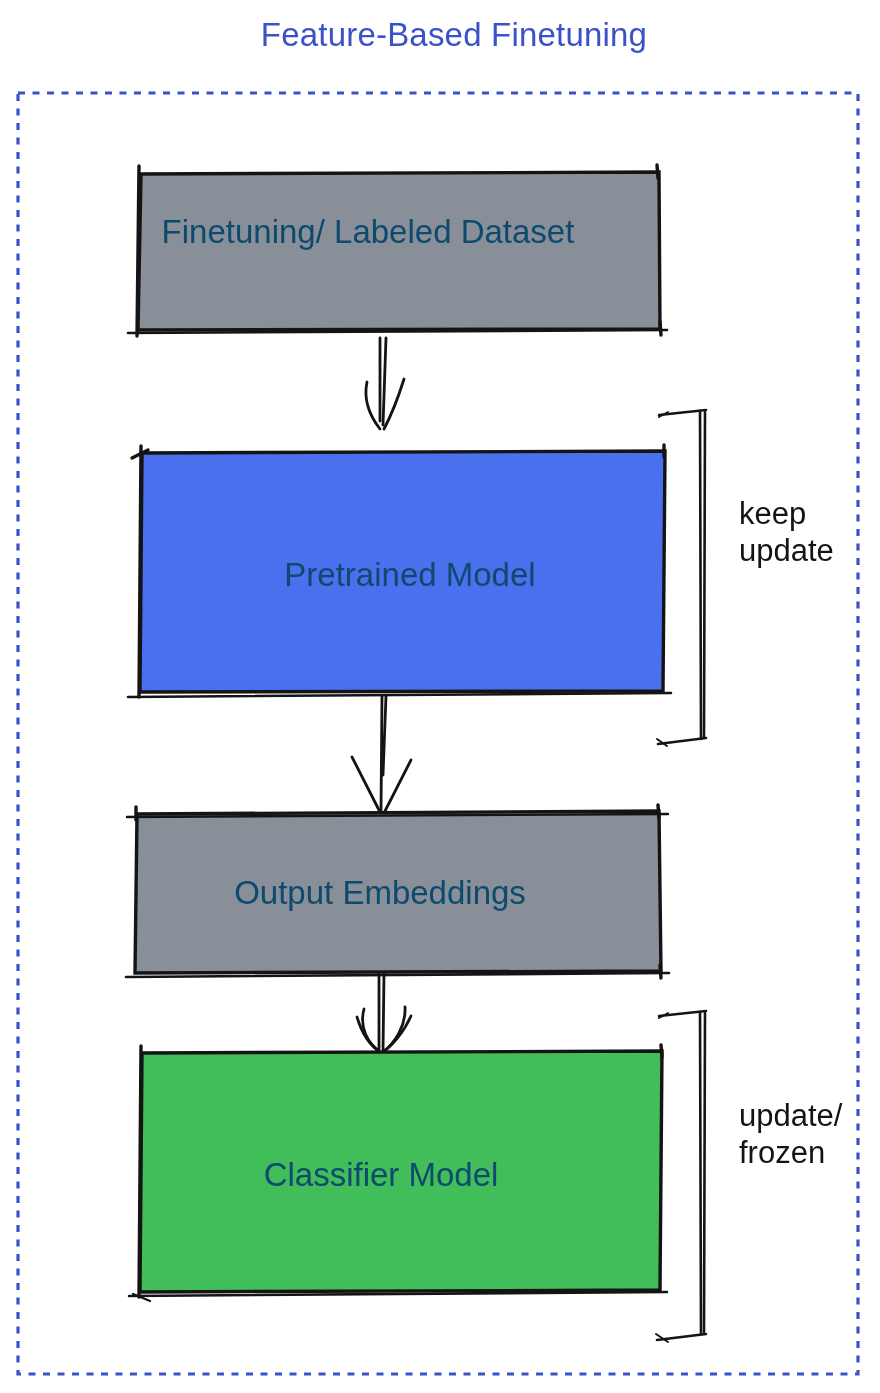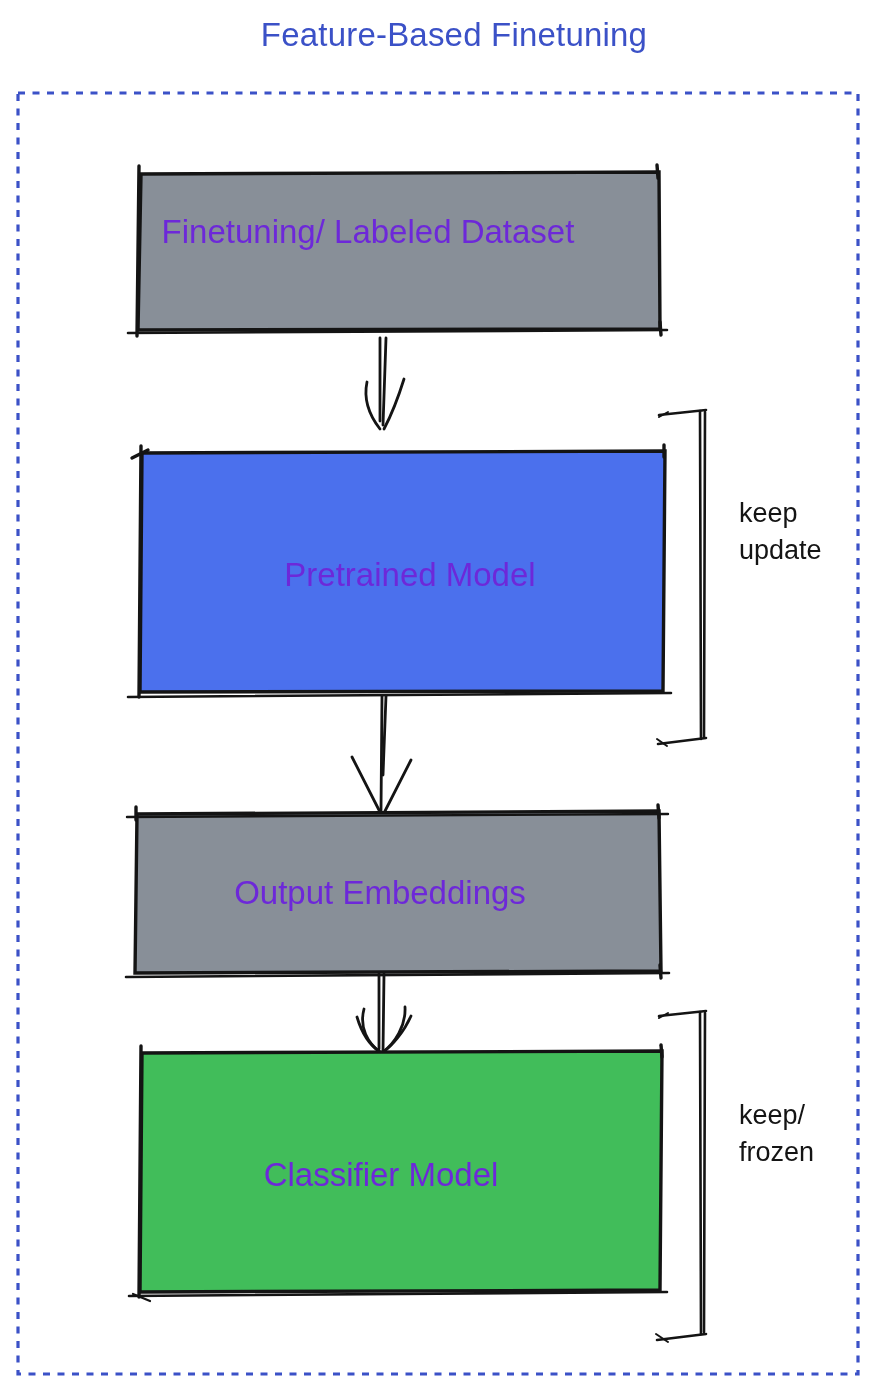--- a/index.html
+++ b/index.html
@@ -23,30 +23,30 @@
   }
   svg.layer {
     position: absolute;
     top: 0; left: 0;
     width: 880px; height: 1393px;
   }
   .node-label {
     position: absolute;
     transform: translateX(-50%);
     font-size: 33px;
-    color: #6d28d9;
+    color: #0c4a6e;
     white-space: nowrap;
   }
   .label-dataset    { left: 368px; top: 213px; }
   .label-pretrained { left: 410px; top: 556px; }
   .label-embeddings { left: 380px; top: 874px; }
   .label-classifier { left: 381px; top: 1156px; }
   .side-label {
     position: absolute;
-    font-size: 27px;
+    font-size: 31px;
     line-height: 37px;
     color: #141414;
   }
   .side-label span { display: block; }
   .label-keep-frozen  { left: 739px; top: 495px; }
   .label-train-update { left: 739px; top: 1097px; }
 </style>
 </head>
 <body>
 
@@ -148,17 +148,17 @@
   <div class="node-label label-dataset">Finetuning/ Labeled Dataset</div>
   <div class="node-label label-embeddings">Output Embeddings</div>
   <div class="node-label label-pretrained">Pretrained Model</div>
   <div class="node-label label-classifier">Classifier Model</div>
 
   <div class="side-label label-keep-frozen">
     <span>keep</span>
     <span>update</span>
   </div>
   <div class="side-label label-train-update">
-    <span>keep/</span>
+    <span>update/</span>
     <span>frozen</span>
   </div>
 
 </div>
 
 </body></html>

